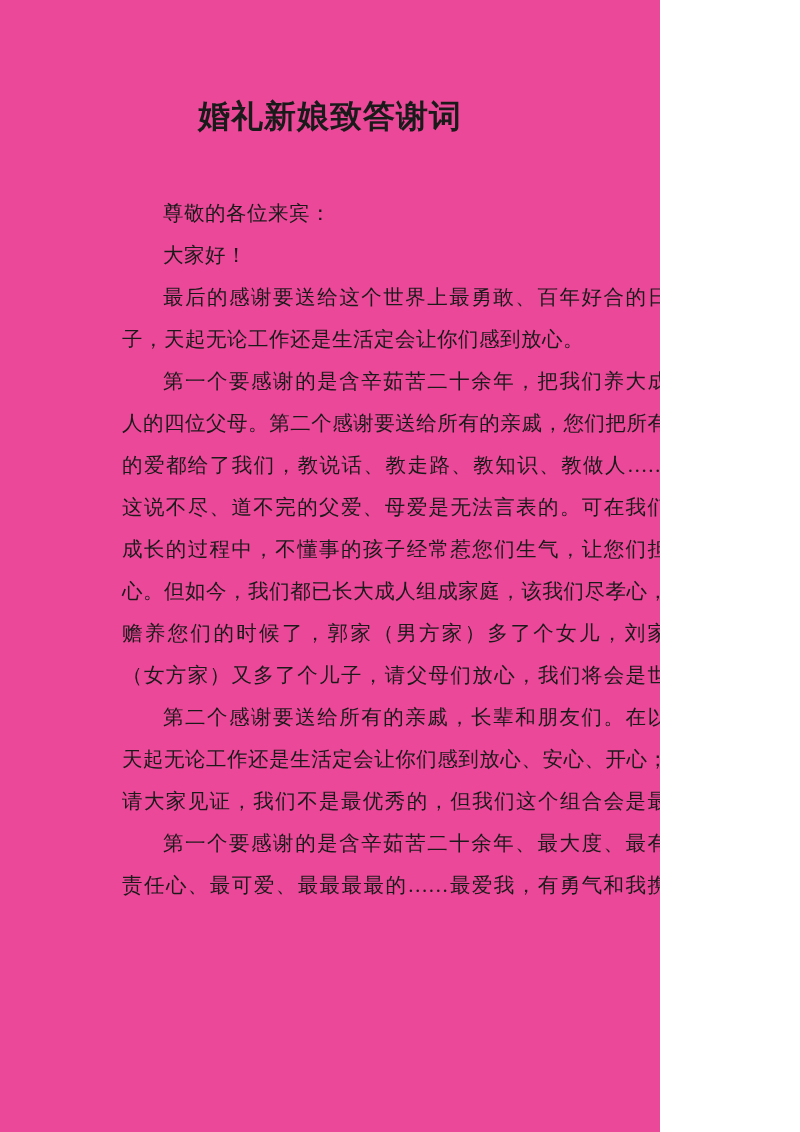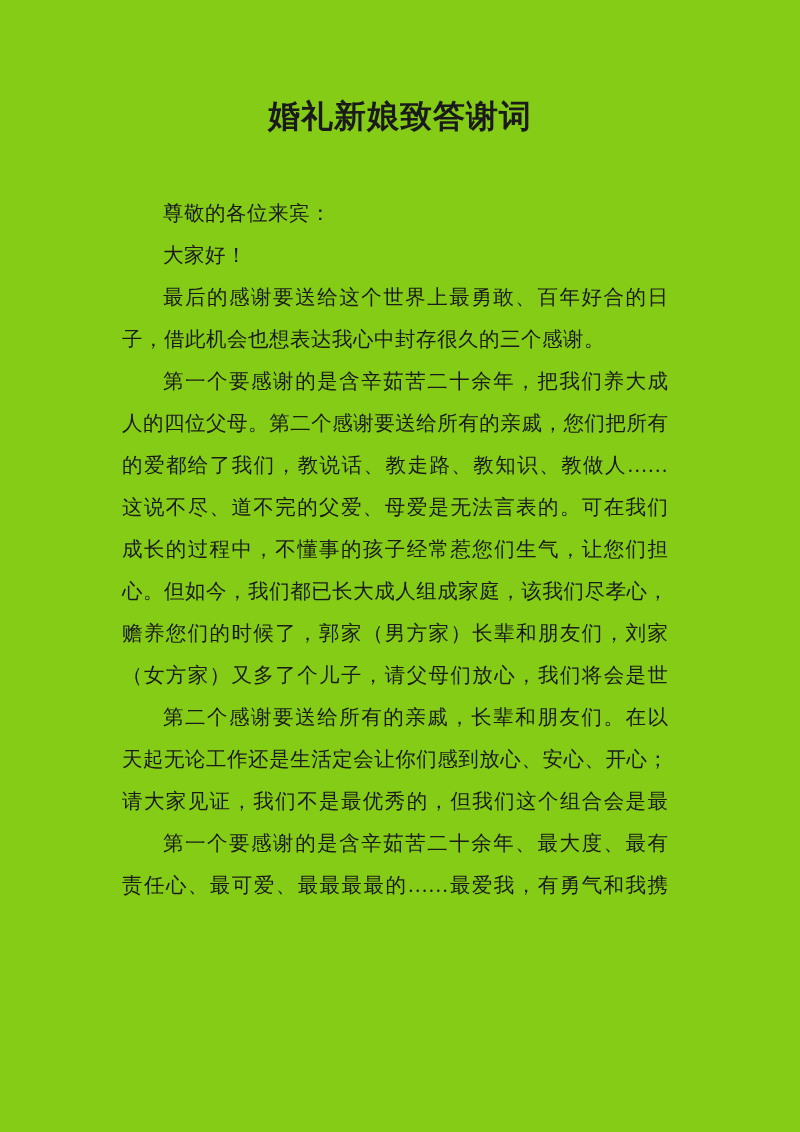--- a/index.html
+++ b/index.html
@@ -2,23 +2,23 @@
 <html><head>
 <meta charset="utf-8">
 <style>
   html, body {
     margin: 0;
     padding: 0;
     background: #ffffff;
   }
   .page {
     position: relative;
-    width: 800px;
+    width: 660px;
     height: 1132px;
-    background: #84cc16;
+    background: #ec4899;
     overflow: hidden;
     font-family: "Liberation Serif", "DejaVu Serif", serif;
     color: #1a1a1a;
   }
   .doc-title {
     margin: 0;
     padding-top: 94px;
     text-align: center;
     font-size: 32px;
     line-height: 44px;
@@ -47,28 +47,28 @@
 </style>
 </head>
 <body>
 
 <div class="page">
   <h1 class="doc-title">婚礼新娘致答谢词</h1>
   <div class="content">
       <div class="line first">尊敬的各位来宾：</div>
       <div class="line first">大家好！</div>
       <div class="line first fill">最后的感谢要送给这个世界上最勇敢、百年好合的日</div>
-      <div class="line">子，借此机会也想表达我心中封存很久的三个感谢。</div>
+      <div class="line">子，天起无论工作还是生活定会让你们感到放心。</div>
       <div class="line first fill">第一个要感谢的是含辛茹苦二十余年，把我们养大成</div>
       <div class="line fill">人的四位父母。第二个感谢要送给所有的亲戚，您们把所有</div>
       <div class="line fill">的爱都给了我们，教说话、教走路、教知识、教做人……</div>
       <div class="line fill">这说不尽、道不完的父爱、母爱是无法言表的。可在我们</div>
       <div class="line fill">成长的过程中，不懂事的孩子经常惹您们生气，让您们担</div>
       <div class="line fill">心。但如今，我们都已长大成人组成家庭，该我们尽孝心，</div>
-      <div class="line fill">赡养您们的时候了，郭家（男方家）长辈和朋友们，刘家</div>
+      <div class="line fill">赡养您们的时候了，郭家（男方家）多了个女儿，刘家</div>
       <div class="line fill">（女方家）又多了个儿子，请父母们放心，我们将会是世</div>
       <div class="line first fill">第二个感谢要送给所有的亲戚，长辈和朋友们。在以</div>
       <div class="line fill">天起无论工作还是生活定会让你们感到放心、安心、开心；</div>
       <div class="line fill">请大家见证，我们不是最优秀的，但我们这个组合会是最</div>
       <div class="line first fill">第一个要感谢的是含辛茹苦二十余年、最大度、最有</div>
       <div class="line fill">责任心、最可爱、最最最最的……最爱我，有勇气和我携</div>
     </div>
 </div>
 
 </body></html>

